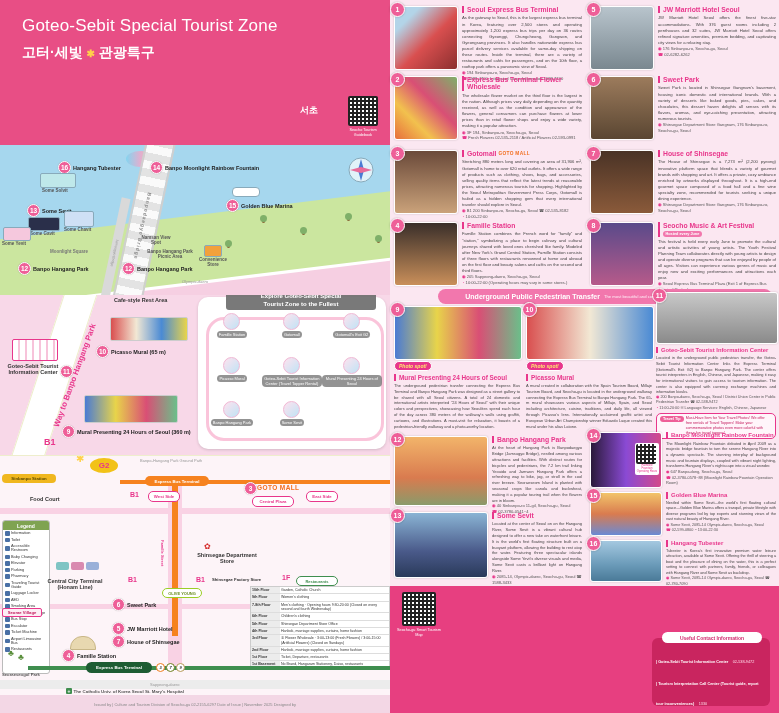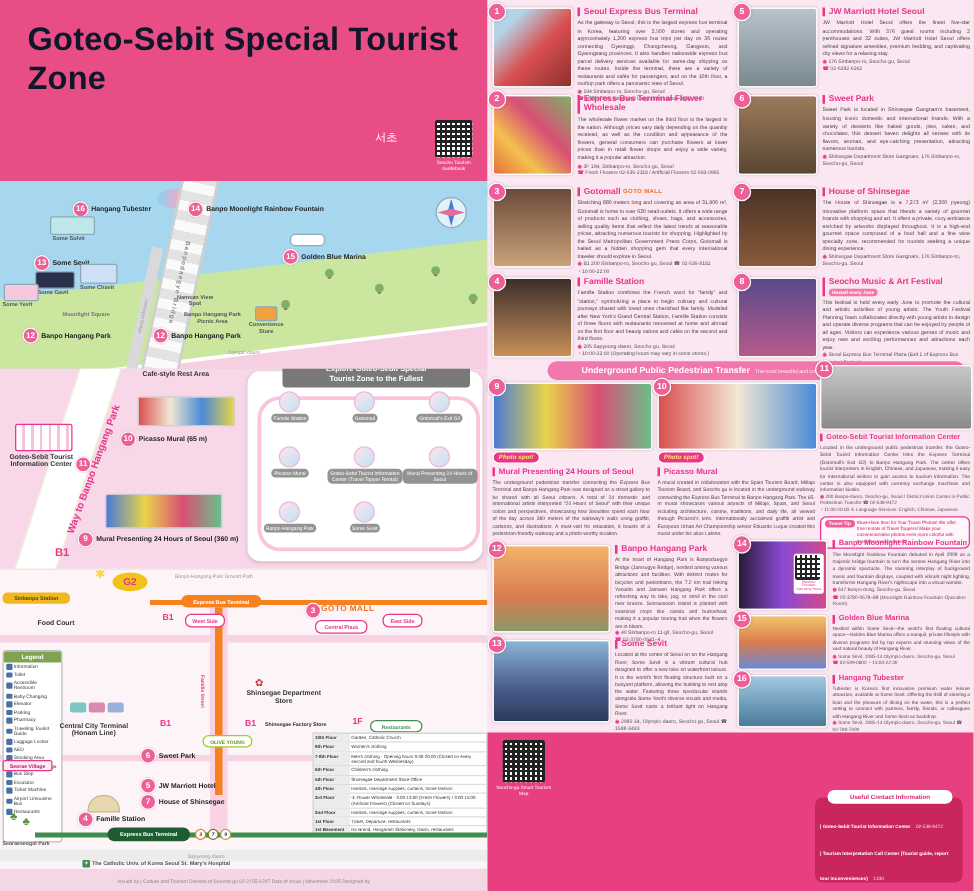--- a/index.html
+++ b/index.html
@@ -1,29 +1,29 @@
 <!DOCTYPE html>
 <html><head>
 <meta charset="utf-8">
 <style>
   html,body{margin:0;padding:0;background:#e9e2dc}
   #canvas{position:relative;width:779px;height:713px;overflow:hidden;
     font-family:"Liberation Sans",sans-serif;background:#f6dfe9}
   .A{position:absolute}
   
   .hdr{left:0;top:0;width:390px;height:145px;background:#e84e85}
-  .hdr-title{left:22px;top:16px;color:#0f172a;font-size:26px;font-weight:bold;letter-spacing:.2px}
+  .hdr-title{left:22px;top:16px;color:#ffffff;font-size:17px;font-weight:normal;letter-spacing:.2px}
   .hdr-sub{left:22px;top:44px;color:#fff;font-size:14px;font-weight:bold}
   .star{color:#ffd24a;font-size:10px}
   .star2{color:#59c3c3;font-size:8px}
   .qr{background:#fff;border-radius:2px;
       background-image:repeating-linear-gradient(0deg,#222 0 2px,transparent 2px 4px),
       repeating-linear-gradient(90deg,#222 0 2px,#fff 2px 4px)}
   .qr-cap{color:#fff;font-size:3.8px;text-align:center;line-height:1.3}
-  .citylogo{color:#fff;font-size:9px;font-weight:normal}
+  .citylogo{color:#fff;font-size:9px;font-weight:bold}
   
   .map{left:0;top:145px;width:390px;height:150px;background:#a6d7ee;overflow:hidden}
   .green{left:-30px;top:70px;width:460px;height:85px;background:#cbe69f;transform:rotate(-7deg)}
   .pinkland{left:-30px;top:138px;width:460px;height:45px;background:#f6cfe2;transform:rotate(-7deg)}
   .oroad{left:-30px;top:136px;width:460px;height:2.5px;background:#fff;transform:rotate(-7deg)}
   .bridge{left:128px;top:-8px;width:26px;height:178px;transform:rotate(12deg);
     background:repeating-linear-gradient(180deg,#e3e3e3 0 8px,#fafafa 8px 16px);
     border-left:2px solid #cfcfcf;border-right:2px solid #cfcfcf;display:flex;align-items:center;justify-content:center}
   .bridge-lab{writing-mode:vertical-rl;font-size:5px;font-weight:bold;color:#8a8a8a;letter-spacing:1px}
   .jams{left:110px;top:52px;width:9px;height:112px;transform:rotate(12deg);background:#d9d9d9;display:flex;align-items:center;justify-content:center}
@@ -148,20 +148,25 @@
   .ctv{font-size:3.8px;color:#ffd9e8}
   .fs5{font-size:5.5px;font-weight:bold;color:#333}
 </style>
 </head>
 <body>
 
 <div id="canvas">
 
   <div class="A hdr">
     <div class="A hdr-title">Goteo-Sebit Special Tourist Zone</div>
+    <div class="A hdr-sub">
+      <span>고터·세빛</span>
+      <span class="star">✱</span>
+      <span>관광특구</span>
+    </div>
     <div class="A citylogo" style="left:300px;top:104px">서초</div>
     <div class="A qr" style="left:348px;top:96px;width:30px;height:30px"></div>
     <div class="A qr-cap" style="left:340px;top:128px;width:46px">Seocho Tourism Guidebook</div>
   </div>
 
   <div class="A map">
     <div class="A green"></div>
     <div class="A pinkland"></div>
     <div class="A oroad"></div>
     <div class="A tree" style="left:260px;top:70px"></div>

